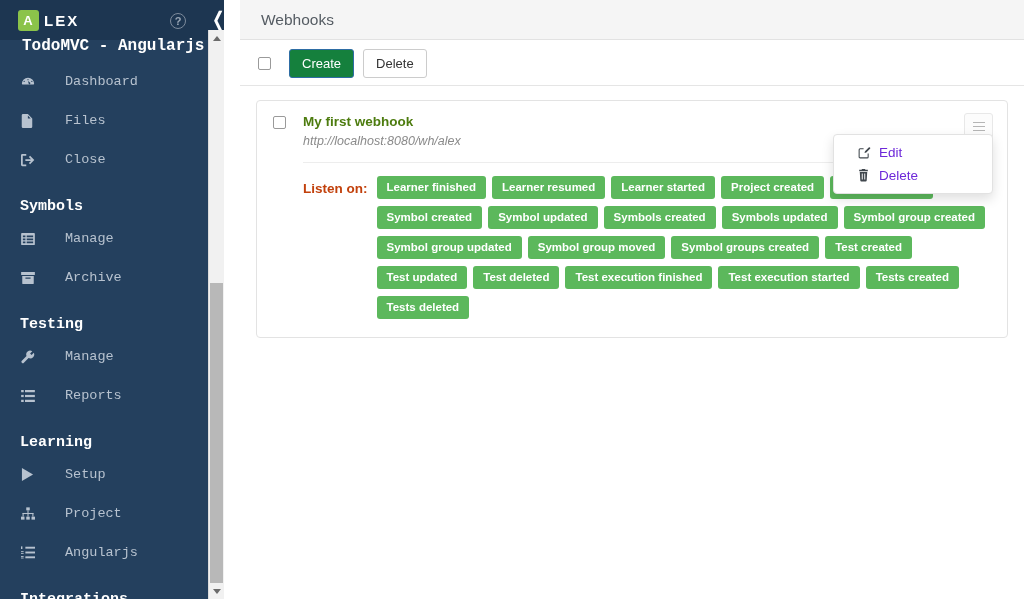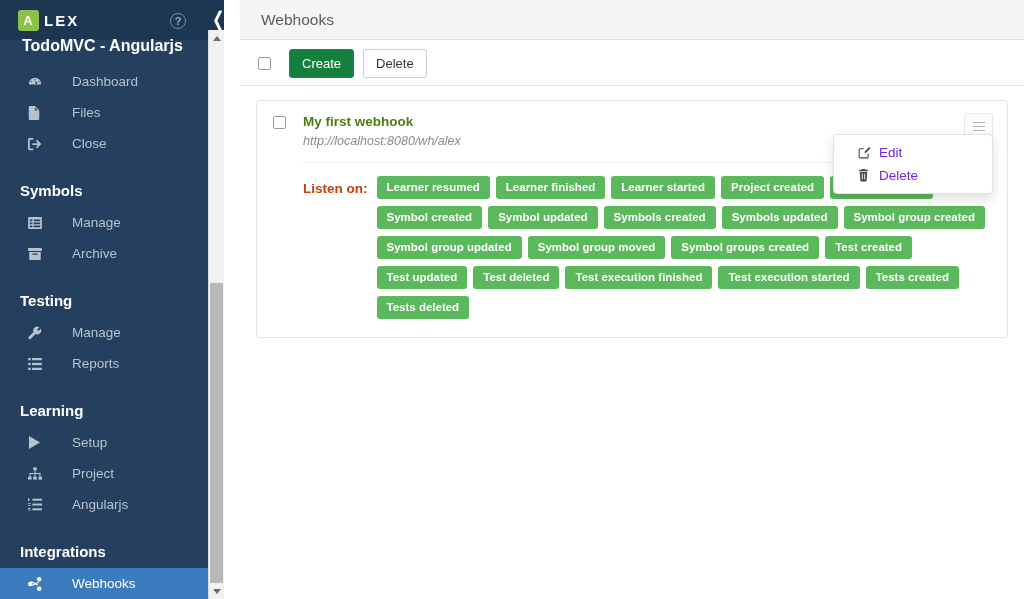--- a/index.html
+++ b/index.html
@@ -55,42 +55,44 @@
     position: absolute; left: 210px; top: 9px;
     color: #ffffff; font-size: 20px; line-height: 1;
     cursor: pointer;
     transform: scaleX(0.75);
   }
 
   #sidebar-scroll {
     position: absolute; left: 0; top: 30px;
     width: 224px; height: 569px;
     overflow: hidden;
+    font-family: Liberation Mono, monospace;
   }
   .project-title {
     color: #ffffff;
     font-size: 16px; font-weight: bold;
     padding: 0 0 0 22px;
     margin-top: 6px;
     line-height: 20px;
     white-space: nowrap;
   }
   .nav-section-title {
     color: #ffffff;
     font-size: 15px; font-weight: bold;
     padding-left: 20px;
     margin-top: 23px;
     margin-bottom: 8px;
   }
   .nav-item {
     display: flex; align-items: center;
     height: 31px;
-    padding-left: 28px;
+    padding-left: 21px;
     cursor: pointer;
     text-decoration: none;
+    margin-top: 8px;
   }
   .nav-item.active { background: #3d7bbf; }
   .nav-icon {
     width: 22px; flex: 0 0 22px;
     color: #b7c2cf;
     display: flex; align-items: center;
     font-size: 13px;
   }
   .nav-item.active .nav-icon { color: #ffffff; }
   .nav-label {
@@ -471,22 +473,22 @@
             <span></span>
           </span>
       </div>
     </div>
 
     <div class="wh-divider"></div>
 
     <div class="listen-row">
       <div class="listen-label">Listen on:</div>
       <div class="badges" id="badges">
+          <div class="badge">Learner finished</div>
           <div class="badge">Learner resumed</div>
-          <div class="badge">Learner finished</div>
           <div class="badge">Learner started</div>
           <div class="badge">Project created</div>
           <div class="badge">Project deleted</div>
           <div class="badge">Symbol created</div>
           <div class="badge">Symbol updated</div>
           <div class="badge">Symbols created</div>
           <div class="badge">Symbols updated</div>
           <div class="badge">Symbol group created</div>
           <div class="badge">Symbol group updated</div>
           <div class="badge">Symbol group moved</div>

